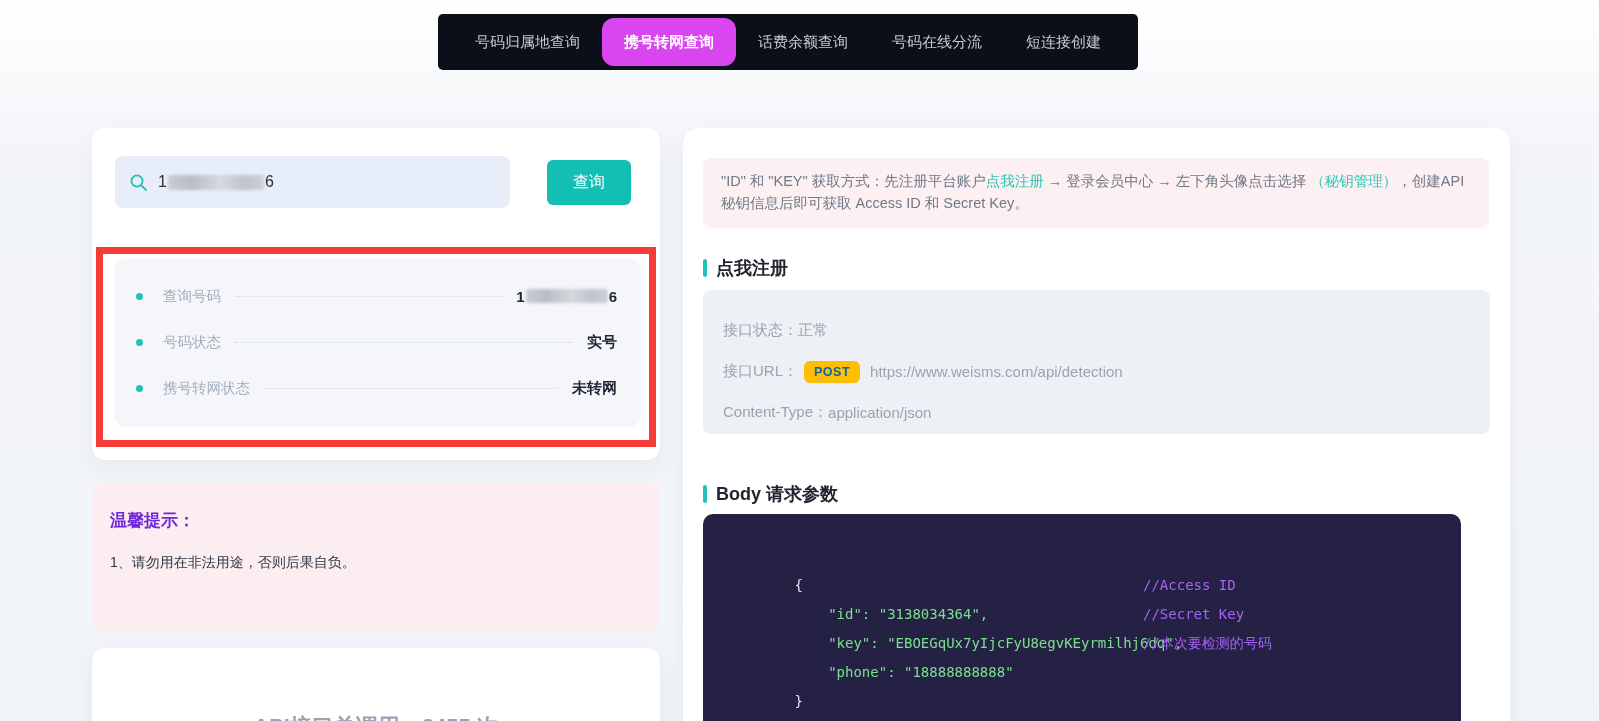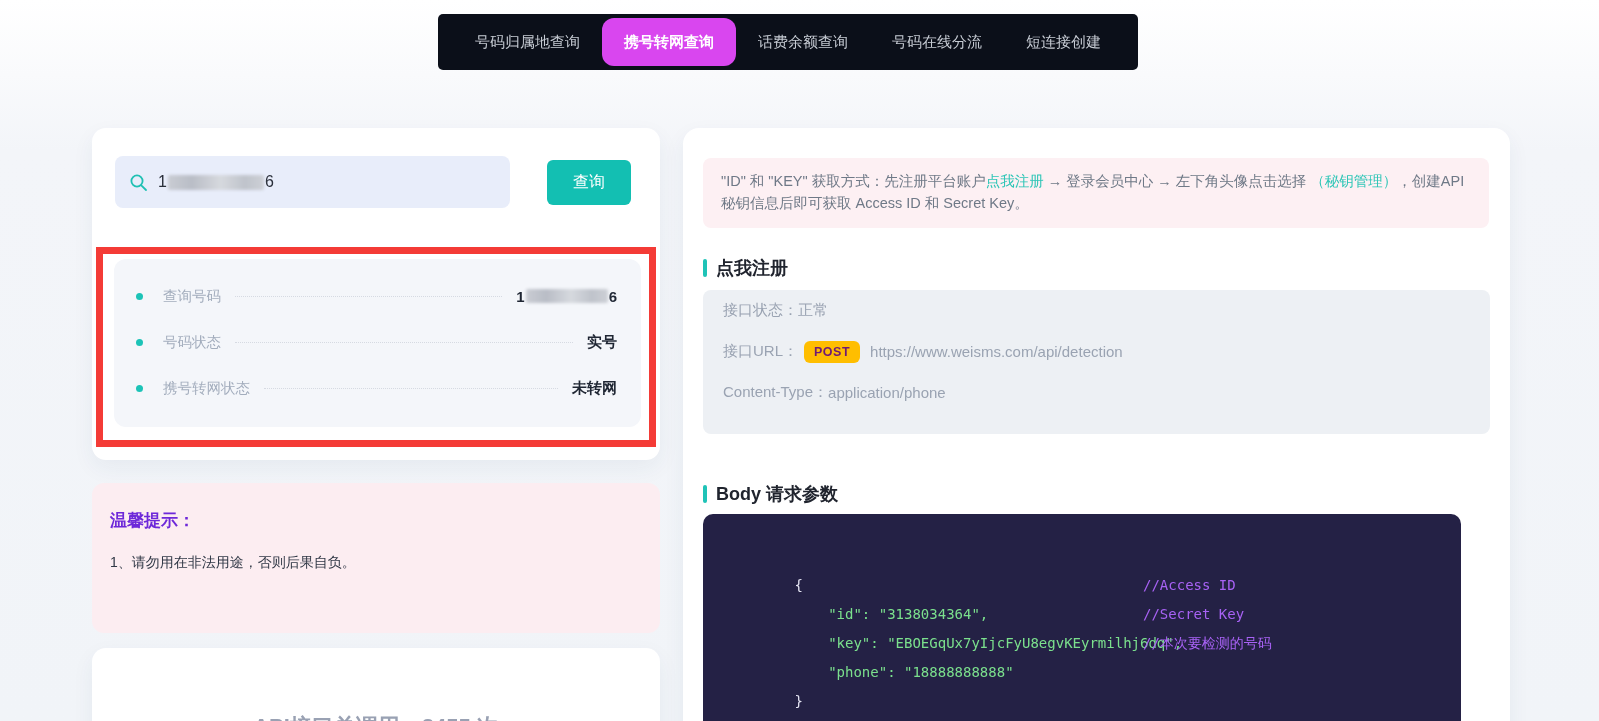--- a/index.html
+++ b/index.html
@@ -79,26 +79,26 @@
     font-size:14.5px; color:#6f7987; line-height:22px;
   }
   .notice a { color:#2cc5b6; text-decoration:none; cursor:pointer; }
   .section-title { position:absolute; left:20px; display:flex; align-items:center; }
   .section-bar { width:4px; height:18px; border-radius:2px; background:#1fc3b7; margin-right:9px; }
   .section-text { font-size:18px; font-weight:bold; color:#20242e; }
   .title-basic { top:128px; }
   .title-body  { top:354px; }
   .info-box {
     position:absolute; left:20px; top:162px; width:787px; height:144px;
-    background:#edf0f4; border-radius:8px; padding:0 20px;
+    background:#edf0f4; border-radius:8px; padding:20px 20px;
     font-size:15px; color:#9aa3b2;
   }
   .info-line { height:41px; display:flex; align-items:center; }
   .badge-post {
-    display:inline-block; background:#ffbe00; color:#701a75; font-weight:bold;
+    display:inline-block; background:#ffbe00; color:#0369a1; font-weight:bold;
     font-size:12.5px; padding:4px 10px; border-radius:6px; margin:0 10px 0 6px;
     letter-spacing:.5px;
   }
   
   .code-block {
     position:absolute; left:20px; top:386px; width:758px; height:254px;
     background:#242145; border-radius:10px; padding:28px 24px;
     font-family:"DejaVu Sans Mono", monospace; font-size:14px;
   }
   .code-line { position:relative; height:29px; line-height:29px; white-space:pre; }
@@ -184,21 +184,21 @@
         <span>接口状态：</span>
         <span>正常</span>
       </div>
       <div class="info-line">
         <span>接口URL：</span>
         <span class="badge-post">POST</span>
         <span>https://www.weisms.com/api/detection</span>
       </div>
       <div class="info-line">
         <span>Content-Type：</span>
-        <span>application/phone</span>
+        <span>application/json</span>
       </div>
     </div>
 
     <div class="section-title title-body">
       <span class="section-bar"></span>
       <span class="section-text">Body 请求参数</span>
     </div>
 
     <div class="code-block">
       <div class="code-line">

